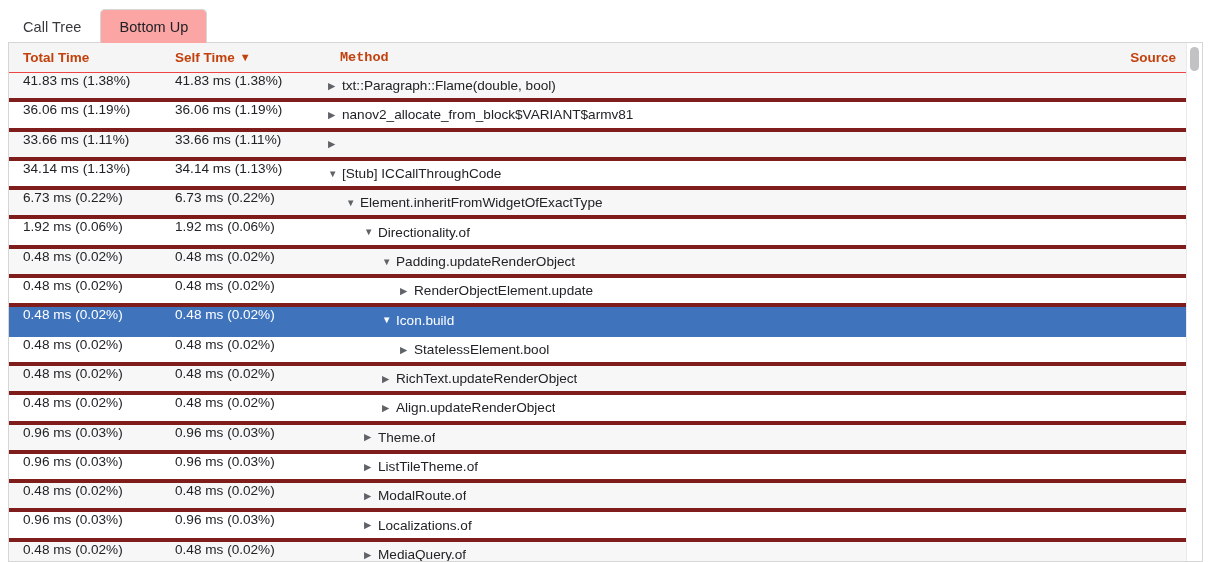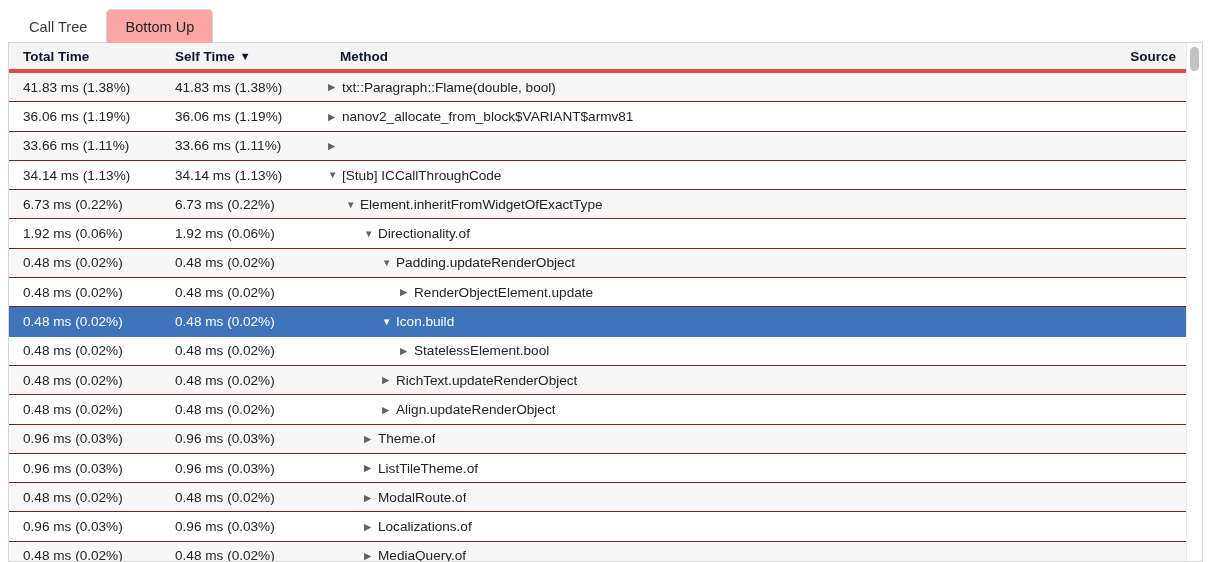--- a/index.html
+++ b/index.html
@@ -13,21 +13,21 @@
     overflow: hidden;
     font-family: "Liberation Sans", sans-serif;
     -webkit-font-smoothing: antialiased;
   }
 
   
   .tabbar {
     position: relative;
     height: 42px;
     box-sizing: border-box;
-    padding-left: 10px;
+    padding-left: 4px;
     display: flex;
     align-items: flex-end;
     background: #ffffff;
   }
   .tab {
     height: 34px;
     box-sizing: border-box;
     padding: 0 18px;
     display: flex;
     align-items: center;
@@ -59,56 +59,55 @@
     background: #ffffff;
     overflow: hidden;
   }
 
   .thead {
     display: flex;
     align-items: center;
     height: 30px;
     box-sizing: border-box;
     background: #f5f5f6;
-    border-bottom: 4px solid #ef4444;
+    border-bottom: 1px solid #ef4444;
     font-size: 13.5px;
     font-weight: bold;
-    color: #0f172a;
+    color: #c2410c;
     position: relative;
     z-index: 2;
   }
   .th {
     padding: 0 6px;
     white-space: nowrap;
     display: flex;
     align-items: center;
   }
   .th-total  { width: 146px; padding-left: 14px; }
   .th-self   { width: 147px; padding-left: 0px; }
-  .th-method { flex: 1 1 auto; padding-left: 12px; }
+  .th-method { flex: 1 1 auto; padding-left: 12px; font-family: Liberation Mono, monospace; }
   .th-source { width: 150px; justify-content: flex-end; padding-right: 26px; }
   .sort-caret {
     margin-left: 5px;
     font-size: 11px;
     line-height: 1;
     position: relative;
     top: 0px;
   }
 
   
   .tbody { position: relative; }
   .row {
     display: flex;
-    align-items: center;
     height: 29.3px;
     box-sizing: border-box;
     font-size: 13.6px;
     color: #212326;
     background: #ffffff;
-    border-bottom: 1px solid #7f1d1d;
+    border-bottom: 4px solid #7f1d1d;
     white-space: nowrap;
   }
   .row.alt { background: #f7f7f7; }
   .row.selected {
     background: #3f74bd;
     color: #ffffff;
     border-bottom-color: #3f74bd;
   }
   .cell { padding: 0 6px; overflow: hidden; }
   .c-total  { width: 146px; padding-left: 14px; }

